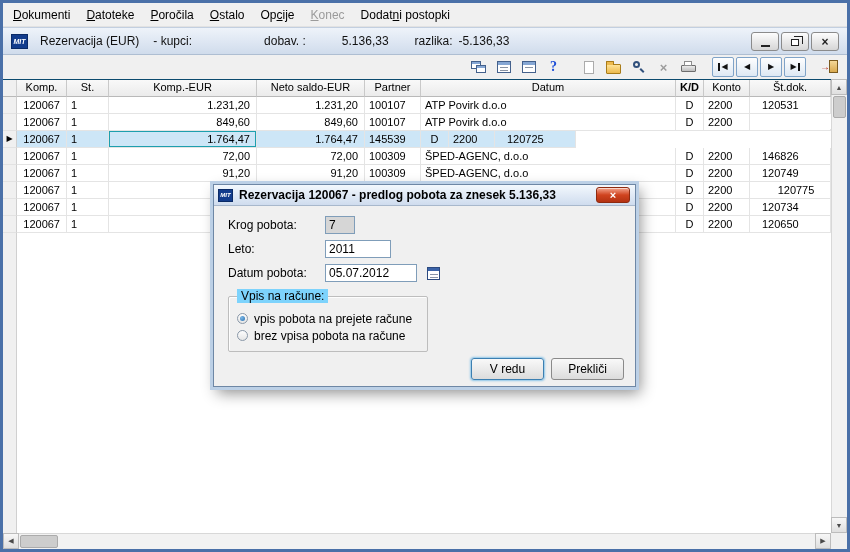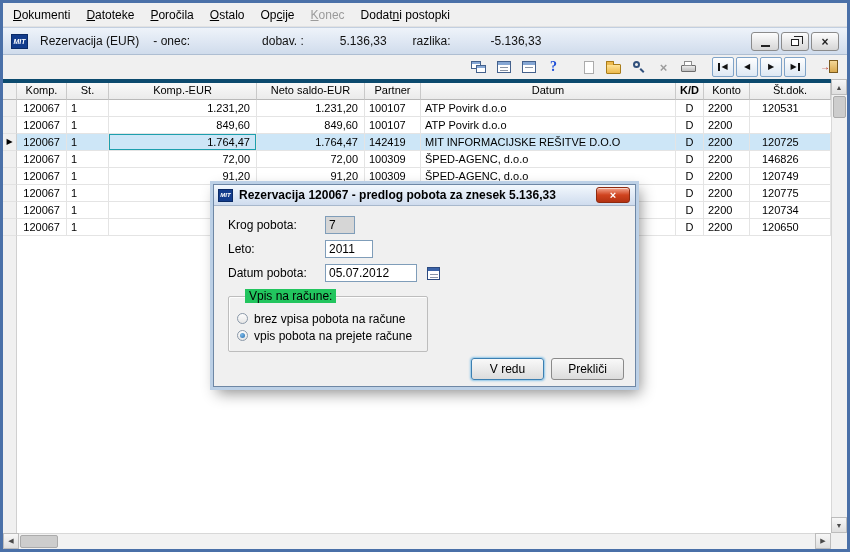--- a/index.html
+++ b/index.html
@@ -12,21 +12,21 @@
   .menu-item.disabled{color:var(--disabled-text,#9b9b9b)}
 
   
   .titlebar{position:absolute;left:0;top:24px;width:100%;height:28px;background:linear-gradient(#eef3fa,#d0dcec);border-top:1px solid #c2cfe0;border-bottom:1px solid #aebed2;display:flex;align-items:center;padding:0 8px;font-size:12px;color:#111}
   .mit-logo{width:17px;height:15px;background:var(--mit-blue,#123c8c);border:1px solid #0a2a66;color:#fff;font-size:7px;font-weight:bold;font-style:italic;display:flex;align-items:center;justify-content:center;flex:none}
   .tb-title{margin-left:12px}
   .tb-kupci{margin-left:14px}
   .tb-dobav{margin-left:72px}
   .tb-dobav-val{margin-left:36px}
   .tb-razlika{margin-left:26px}
-  .tb-razlika-val{margin-left:40px}
+  .tb-razlika-val{margin-left:6px}
   .win-controls{position:absolute;right:8px;top:4px;display:flex;gap:2px}
   .win-btn{width:28px;height:19px;border:1px solid#8b8b8b;border-radius:3px;background:linear-gradient(#fdfdfd,#d6d6d6);display:flex;align-items:center;justify-content:center;color:#222}
   .g-min{width:9px;height:2px;background:#222;margin-top:8px}
   .g-restore{width:8px;height:7px;border:1px solid #222;background:#fff;position:relative;margin-top:2px}
   .g-restore::before{content:"";position:absolute;left:2px;top:-4px;width:8px;height:7px;border:1px solid #222;border-left:none;border-bottom:none}
   .g-close{font-size:12px;font-weight:bold;line-height:1}
 
   
   .toolbar{position:absolute;left:0;top:52px;width:100%;height:24px;background:#f0f0f0;display:flex;align-items:center;justify-content:flex-end;padding-right:6px}
   .tgroup{display:flex;align-items:center;gap:2px;margin-left:12px}
@@ -53,21 +53,21 @@
   .ic-print .pbody{position:absolute;left:0;top:4px;width:15px;height:7px;background:linear-gradient(#ececec,#bdbdbd);border:1px solid #6d6d6d;border-radius:1px}
   .ic-print .ppaper{position:absolute;left:3px;top:0;width:8px;height:5px;background:#fff;border:1px solid #8d8d8d}
   .ic-first-record,.ic-prev-record,.ic-next-record,.ic-last-record{display:flex;align-items:center;gap:1px}
   .tri{font-size:8px;line-height:1;color:#111}
   .vbar{width:2px;height:8px;background:#111}
   .ic-exit{width:17px;height:14px}
   .ic-exit .door{position:absolute;right:0;top:0;width:9px;height:13px;border:1px solid #7a5a1e;background:linear-gradient(#f4d898,#d9a94e)}
   .ic-exit .arr{position:absolute;left:-1px;top:1px;color:#b22210;font-weight:bold;font-size:10px}
 
   
-  .grid{position:absolute;left:0;top:76px;width:828px;height:454px;background:#fff;border-top:4px solid #0c4a6e;overflow:hidden}
+  .grid{position:absolute;left:0;top:76px;width:828px;height:454px;background:#fff;border-top:1px solid #0c4a6e;overflow:hidden}
   .gutter-strip{position:absolute;left:0;top:0;bottom:0;width:14px;background:#f0f0f0;border-right:1px solid #d0d0d0}
   .hrow,.trow{display:flex;position:relative}
   .hrow{height:17px}
   .hcell{font-size:11px;line-height:15px;text-align:center;background:linear-gradient(#f9f9f9,#ebebeb);border-right:1px solid #c9c9c9;border-bottom:1px solid #b9b9b9;white-space:nowrap;overflow:hidden;flex:none}
   .gut{width:14px;flex:none;background:#f0f0f0;border-right:1px solid #cfcfcf;border-bottom:1px solid #e2e2e2;font-size:8px;line-height:16px;text-align:center;color:#000}
   .hgut{border-bottom:1px solid #b9b9b9}
   .trow{height:17px}
   .tcell{font-size:11px;line-height:16px;border-right:1px solid #e4e4e4;border-bottom:1px solid #e4e4e4;white-space:nowrap;overflow:hidden;flex:none;background:#fff}
   .trow.selected .tcell{background:var(--row-selection,#cde6f7)}
   .tcell.focus{box-shadow:inset 0 0 0 1px var(--focus-outline,#1d9fae)}
@@ -87,28 +87,28 @@
   
   .dialog{position:absolute;left:210px;top:181px;width:423px;height:203px;background:#f0f0f0;border:1px solid #6e87a5;box-shadow:0 0 0 3px #bcd0e6,4px 6px 14px rgba(0,0,0,.45);z-index:50}
   .dlg-title{position:relative;display:flex;align-items:center;height:21px;padding:0 4px;background:linear-gradient(#f3f8fd,#cfdcee);border-bottom:1px solid #a8b8cc}
   .mit-logo.small{width:15px;height:13px;font-size:6px}
   .dlg-title-text{margin-left:6px;font-size:12px;font-weight:bold;color:#000;white-space:nowrap}
   .dlg-close{position:absolute;right:5px;top:2px;width:34px;height:16px;background:linear-gradient(#f4a58e,var(--close-button-red,#d0431f) 50%,#b33212);border:1px solid #8e2a10;border-radius:3px;color:#fff;display:flex;align-items:center;justify-content:center;font-size:11px;font-weight:bold;box-shadow:inset 0 1px 0 rgba(255,255,255,.55)}
   .dlg-body{position:relative;height:182px;padding:12px 0 0 14px;font-size:12px;color:#000}
   .drow{position:relative;height:24px}
   .field{position:absolute;left:97px;top:-2px;height:18px;border:1px solid #7f9db9;background:#fff;font-family:inherit;font-size:12px;padding:0 3px;color:#000}
   .field.krog{width:30px;background:#d6d6d6}
-  .field.leto{width:48px}
+  .field.leto{width:66px}
   .field.datum{width:92px}
   .cal-btn{position:absolute;left:196px;top:-1px;width:18px;height:17px;display:flex;align-items:center;justify-content:center;background:transparent;border:none}
   .ic-cal{display:block;width:13px;height:13px;border:1px solid #2c4a80;background:#fff;position:relative}
   .ic-cal::before{content:"";position:absolute;left:0;top:0;right:0;height:3px;background:#3b63a8}
   .ic-cal::after{content:"";position:absolute;left:2px;top:6px;width:8px;height:1px;background:#8a94a8;box-shadow:0 3px 0 #8a94a8}
   .groupbox{position:relative;width:200px;height:56px;border:1px solid #bdbdbd;border-radius:2px;margin-top:6px;padding-top:13px;box-shadow:inset 1px 1px 0 rgba(255,255,255,.85)}
-  .gb-label{position:absolute;left:16px;top:-8px;background:#22c55e;padding:0 4px}
+  .gb-label{position:absolute;left:8px;top:-8px;background:#7dd3fc;padding:0 4px}
   .radio-row{display:flex;align-items:center;height:17px;padding-left:8px}
   .radio{width:11px;height:11px;border:1px solid #8a98a8;border-radius:50%;background:linear-gradient(#fdfdfd,#e6e6e6);display:inline-block;position:relative;margin-right:6px;flex:none}
   .radio.checked::after{content:"";position:absolute;left:2px;top:2px;width:5px;height:5px;border-radius:50%;background:radial-gradient(circle at 35% 35%,#7ab8e8,#2a6fae)}
   .dlg-btn{position:absolute;height:22px;width:73px;border:1px solid #8a8a8a;border-radius:3px;background:linear-gradient(#f9f9f9,#dcdcdc);font-family:inherit;font-size:12px;color:#000;top:152px}
   .btn-ok{left:257px;border-color:#3c7fb1;box-shadow:0 0 2px 1px #8cc5e8}
   .btn-cancel{left:337px}
 </style>
 </head>
 <body>
 
@@ -120,21 +120,21 @@
       <div class="menu-item"><u>P</u>oročila</div>
       <div class="menu-item"><u>O</u>stalo</div>
       <div class="menu-item">Op<u>c</u>ije</div>
       <div class="menu-item disabled"><u>K</u>onec</div>
       <div class="menu-item">Dodat<u>n</u>i postopki</div>
     </div>
 
   <div class="titlebar">
     <span class="mit-logo">MIT</span>
     <span class="tb-title">Rezervacija (EUR)</span>
-    <span class="tb-kupci">- onec:</span>
+    <span class="tb-kupci">- kupci:</span>
     <span class="tb-dobav">dobav. :</span>
     <span class="tb-dobav-val">5.136,33</span>
     <span class="tb-razlika">razlika:</span>
     <span class="tb-razlika-val">-5.136,33</span>
     <div class="win-controls">
         <div class="win-btn">
           <span class="g-min"></span>
         </div>
         <div class="win-btn">
           <span class="g-restore"></span>
@@ -265,22 +265,21 @@
           <div class="tcell" style="width: 28px; text-align: center;">D</div>
           <div class="tcell" style="width: 46px; text-align: left; padding-left: 4px;">2200</div>
           <div class="tcell" style="width: 81px; text-align: right; padding-left: 12px; margin-top: 15px;">120728</div>
         </div>
         <div class="trow selected">
           <div class="gut">▶</div>
           <div class="tcell" style="width: 50px; text-align: right; padding-right: 6px;">120067</div>
           <div class="tcell" style="width: 42px; text-align: left; padding-left: 4px;">1</div>
           <div class="tcell focus" style="width: 148px; text-align: right; padding-right: 6px;">1.764,47</div>
           <div class="tcell" style="width: 108px; text-align: right; padding-right: 6px;">1.764,47</div>
-          <div class="tcell" style="width: 56px; text-align: left; padding-left: 4px;">142419</div>
-          <div class="tcell" style="width: 255px; text-align: left; padding-left: 4px;">MIT INFORMACIJSKE REŠITVE D.O.O</div>
+          <div class="tcell" style="width: 56px; text-align: left; padding-left: 4px;">145539</div>
           <div class="tcell" style="width: 28px; text-align: center;">D</div>
           <div class="tcell" style="width: 46px; text-align: left; padding-left: 4px;">2200</div>
           <div class="tcell" style="width: 81px; text-align: left; padding-left: 12px;">120725</div>
         </div>
         <div class="trow">
           <div class="gut"></div>
           <div class="tcell" style="width: 50px; text-align: right; padding-right: 6px;">120067</div>
           <div class="tcell" style="width: 42px; text-align: left; padding-left: 4px;">1</div>
           <div class="tcell" style="width: 148px; text-align: right; padding-right: 6px;">72,00</div>
           <div class="tcell" style="width: 108px; text-align: right; padding-right: 6px;">72,00</div>
@@ -305,21 +304,21 @@
         <div class="trow">
           <div class="gut"></div>
           <div class="tcell" style="width: 50px; text-align: right; padding-right: 6px;">120067</div>
           <div class="tcell" style="width: 42px; text-align: left; padding-left: 4px;">1</div>
           <div class="tcell" style="width: 148px; text-align: right; padding-right: 6px;">225,90</div>
           <div class="tcell" style="width: 108px; text-align: right; padding-right: 6px;">225,90</div>
           <div class="tcell" style="width: 56px; text-align: left; padding-left: 4px;"></div>
           <div class="tcell" style="width: 255px; text-align: left; padding-left: 4px;">STROJNE INŠTALACIJE</div>
           <div class="tcell" style="width: 28px; text-align: center;">D</div>
           <div class="tcell" style="width: 46px; text-align: left; padding-left: 4px;">2200</div>
-          <div class="tcell" style="width: 81px; text-align: left; padding-left: 12px;">120775</div>
+          <div class="tcell" style="width: 81px; text-align: center; padding-left: 12px;">120775</div>
         </div>
         <div class="trow">
           <div class="gut"></div>
           <div class="tcell" style="width: 50px; text-align: right; padding-right: 6px;">120067</div>
           <div class="tcell" style="width: 42px; text-align: left; padding-left: 4px;">1</div>
           <div class="tcell" style="width: 148px; text-align: right; padding-right: 6px;"></div>
           <div class="tcell" style="width: 108px; text-align: right; padding-right: 6px;"></div>
           <div class="tcell" style="width: 56px; text-align: left; padding-left: 4px;"></div>
           <div class="tcell" style="width: 255px; text-align: left; padding-left: 4px;"></div>
           <div class="tcell" style="width: 28px; text-align: center;">D</div>
@@ -383,27 +382,27 @@
         <span>Datum pobota:</span>
         <input class="field datum" value="05.07.2012" style="">
         <button class="cal-btn">
             <span class="ic-cal"></span>
           </button>
       </div>
       <div class="groupbox">
         <span class="gb-label">Vpis na račune:</span>
         <div>
             <div class="radio-row">
+              <span class="radio checked"></span>
+              <span class="radio-label">vpis pobota na prejete račune</span>
+            </div>
+            <div class="radio-row">
               <span class="radio"></span>
               <span class="radio-label">brez vpisa pobota na račune</span>
             </div>
-            <div class="radio-row">
-              <span class="radio checked"></span>
-              <span class="radio-label">vpis pobota na prejete račune</span>
-            </div>
           </div>
       </div>
       <button class="dlg-btn btn-ok">V redu</button>
       <button class="dlg-btn btn-cancel">Prekliči</button>
     </div>
   </div>
 
 </div>
 
 </body></html>

